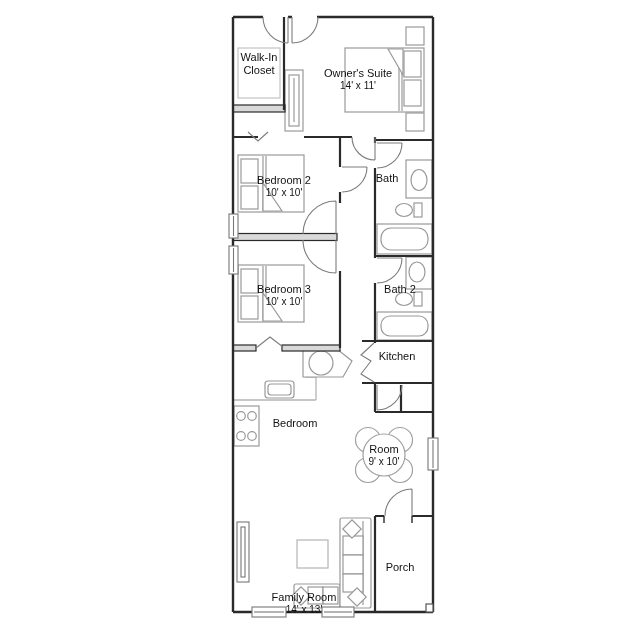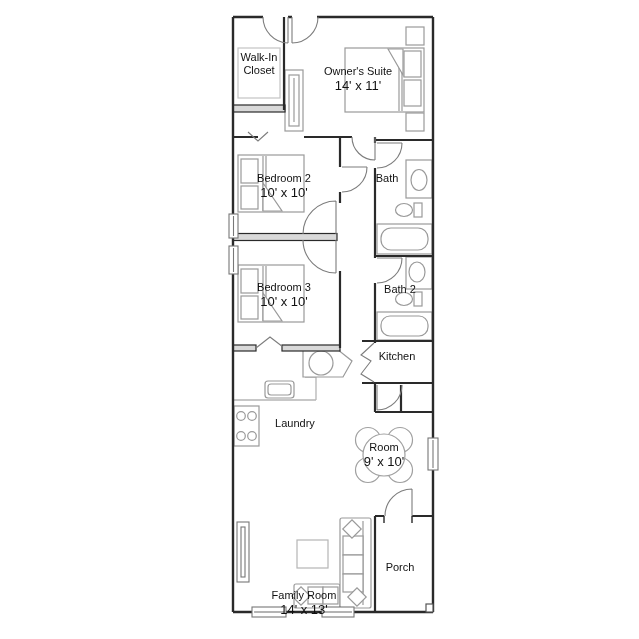--- a/index.html
+++ b/index.html
@@ -1,21 +1,21 @@
 <!DOCTYPE html>
 <html><head>
 <meta charset="utf-8">
 <style>
   html,body{margin:0;padding:0;background:#ffffff;}
   #stage{position:relative;width:639px;height:639px;background:#ffffff;overflow:hidden;
          font-family:"Liberation Sans", sans-serif;color:#111111;}
   #plan-svg{position:absolute;left:0;top:0;}
   .room-label{position:absolute;transform:translate(-50%,-50%);text-align:center;
               font-size:11px;line-height:1.18;color:#111111;white-space:nowrap;}
-  .room-label .dims{font-size:13px;}
+  .room-label .dims{font-size:10px;}
   .wrap{white-space:normal;width:62px;}
 </style>
 </head>
 <body>
 
 <div id="stage">
 
 <svg id="plan-svg" width="639" height="639" viewBox="0 0 639 639" xmlns="http://www.w3.org/2000/svg">
 
   <g stroke="#c4c4c4" fill="none" stroke-width="1.2">
@@ -264,21 +264,21 @@
 
   <div class="room-label" style="left:400px;top:289px;">
     <span>Bath 2</span>
   </div>
 
   <div class="room-label" style="left:397px;top:356px;">
     <span>Kitchen</span>
   </div>
 
   <div class="room-label" style="left:295px;top:423px;">
-    <span>Laundry</span>
+    <span>Bedroom</span>
   </div>
 
   <div class="room-label" style="left:384px;top:455px;">
     <div>Room</div>
     <div class="dims">9' x 10'</div>
   </div>
 
   <div class="room-label" style="left:304px;top:603px;">
     <div>Family Room</div>
     <div class="dims">14' x 13'</div>

